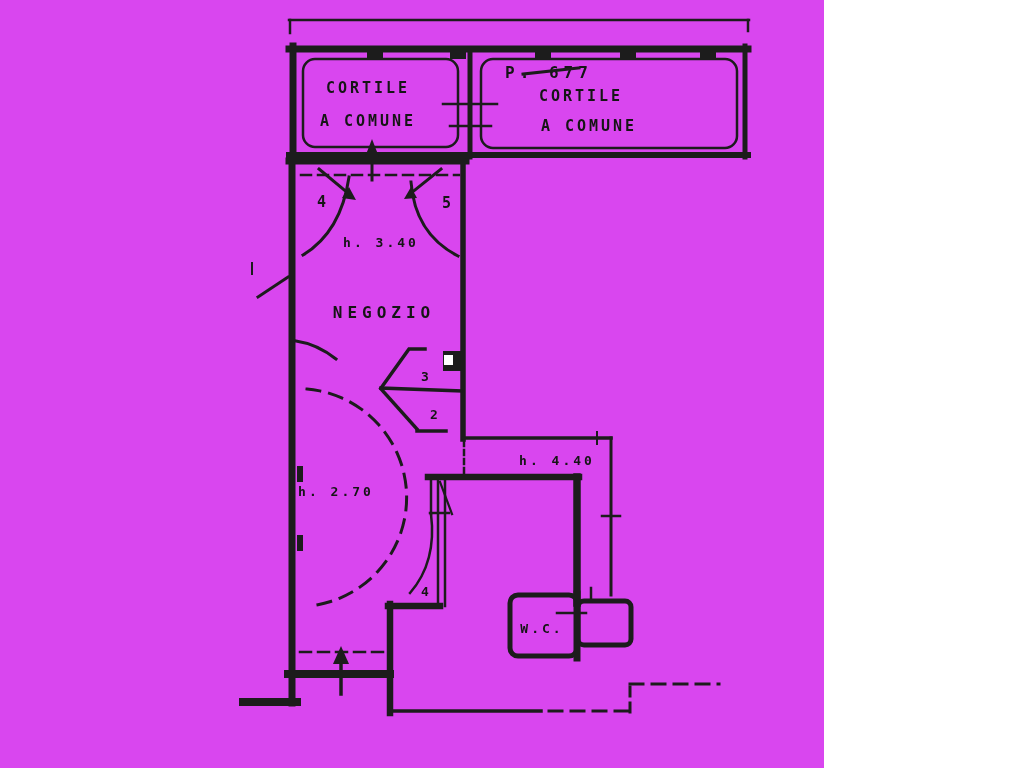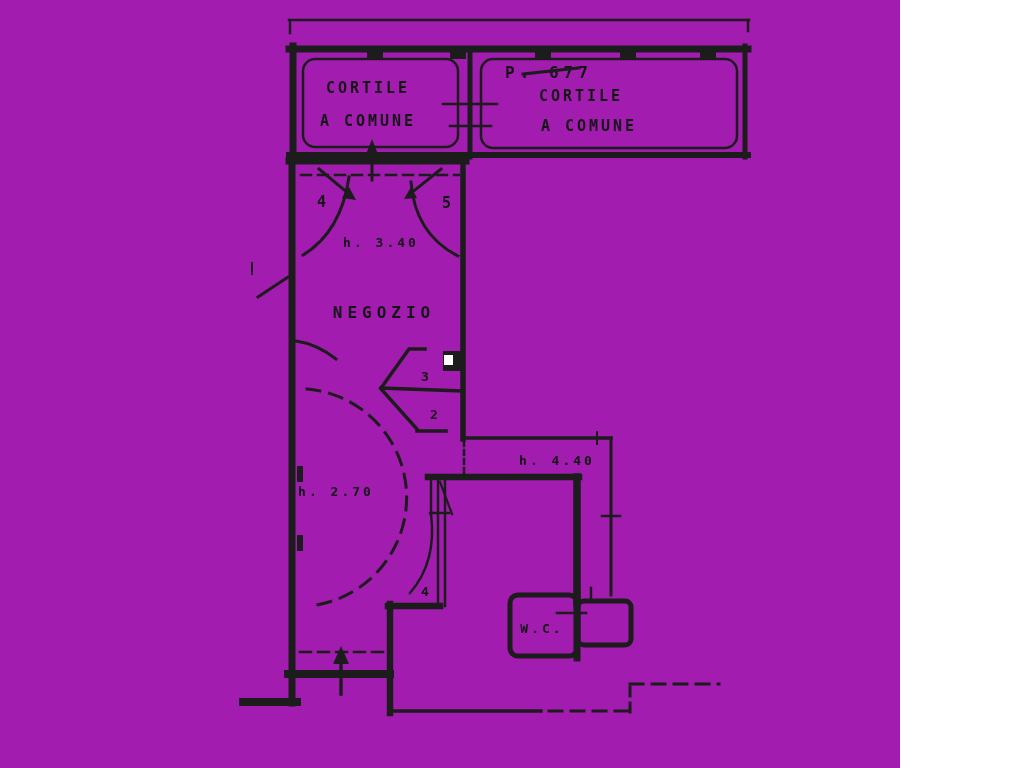--- a/index.html
+++ b/index.html
@@ -1,19 +1,19 @@
 <!DOCTYPE html>
 <html><head>
 <meta charset="utf-8">
 <style>
   html,body{margin:0;padding:0;background:#ffffff;}
   .page{
     position:relative;
-    width:900px;height:768px;
-    background:#a21caf;
+    width:824px;height:768px;
+    background:#d946ef;
     overflow:hidden;
     font-family:"DejaVu Sans Mono","Liberation Mono",monospace;
   }
   svg{display:block}
   .ink{stroke:#1c1c1c;fill:none;stroke-linecap:square;}
   .fill-ink{fill:#1c1c1c;stroke:none;}
   .lbl{
     fill:#151515;
     font-family:"DejaVu Sans Mono","Liberation Mono",monospace;
     font-weight:700;

